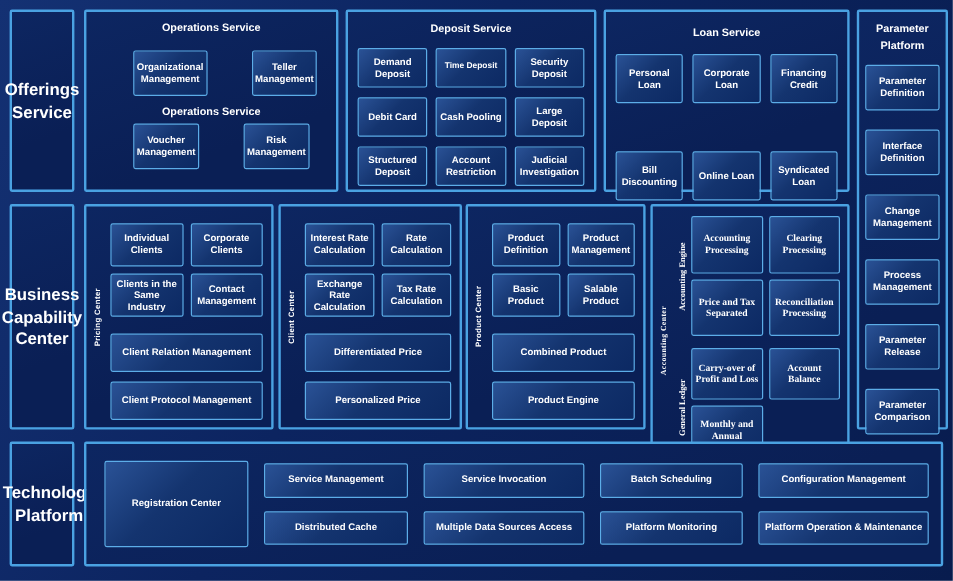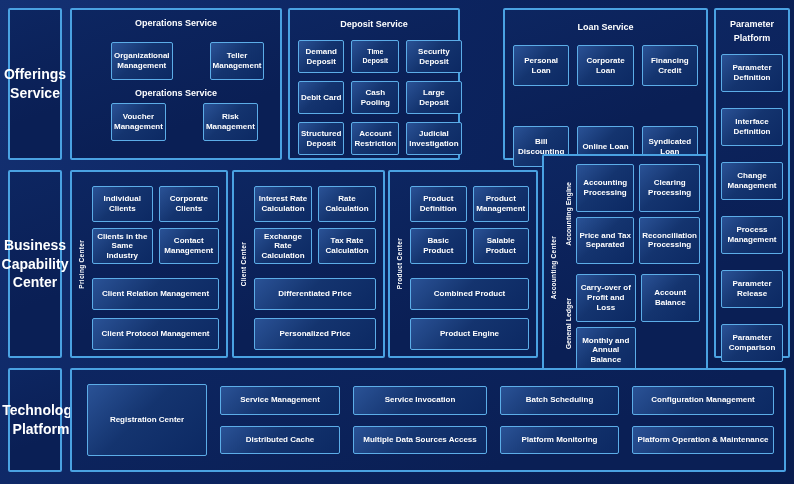--- a/index.html
+++ b/index.html
@@ -24,28 +24,28 @@
     display:flex;align-items:center;justify-content:center;text-align:center;
     font-size:8px;font-weight:bold;line-height:1.2;padding:1px 2px;color:#fff;
   }
   .small-text{font-size:7px;}
   
   #lb-offerings{left:8px;top:8px;width:54px;height:152px;}
   #lb-business{left:8px;top:170px;width:54px;height:188px;}
   #lb-technology{left:8px;top:368px;width:54px;height:104px;padding-left:15px;}
   
   #p-ops{left:70px;top:8px;width:212px;height:152px;}
-  #p-dep{left:288px;top:8px;width:172px;height:152px;}
+  #p-dep{left:288px;top:8px;width:209px;height:152px;}
   #p-loan{left:503px;top:8px;width:205px;height:152px;}
   #p-param{left:714px;top:8px;width:76px;height:350px;}
   
   #p-pricing{left:70px;top:170px;width:158px;height:188px;}
   #p-client{left:232px;top:170px;width:153px;height:188px;}
   #p-product{left:388px;top:170px;width:150px;height:188px;}
-  #p-acct{left:542px;top:154px;width:166px;height:228px;}
+  #p-acct{left:542px;top:170px;width:166px;height:228px;font-family:Liberation Serif, serif;}
   
   #p-tech{left:70px;top:368px;width:716px;height:104px;}
 
   
   #p-ops .ptitle{margin-top:8px;}
   .ops-row{display:flex;gap:8px;padding:0 10px;height:38px;}
   .ops-row .box{flex:1;margin-left:29px;}
   #ops-row1{margin-top:14px;}
   #ops-center{margin-top:5px;}
   #ops-row2{margin-top:5px;}

